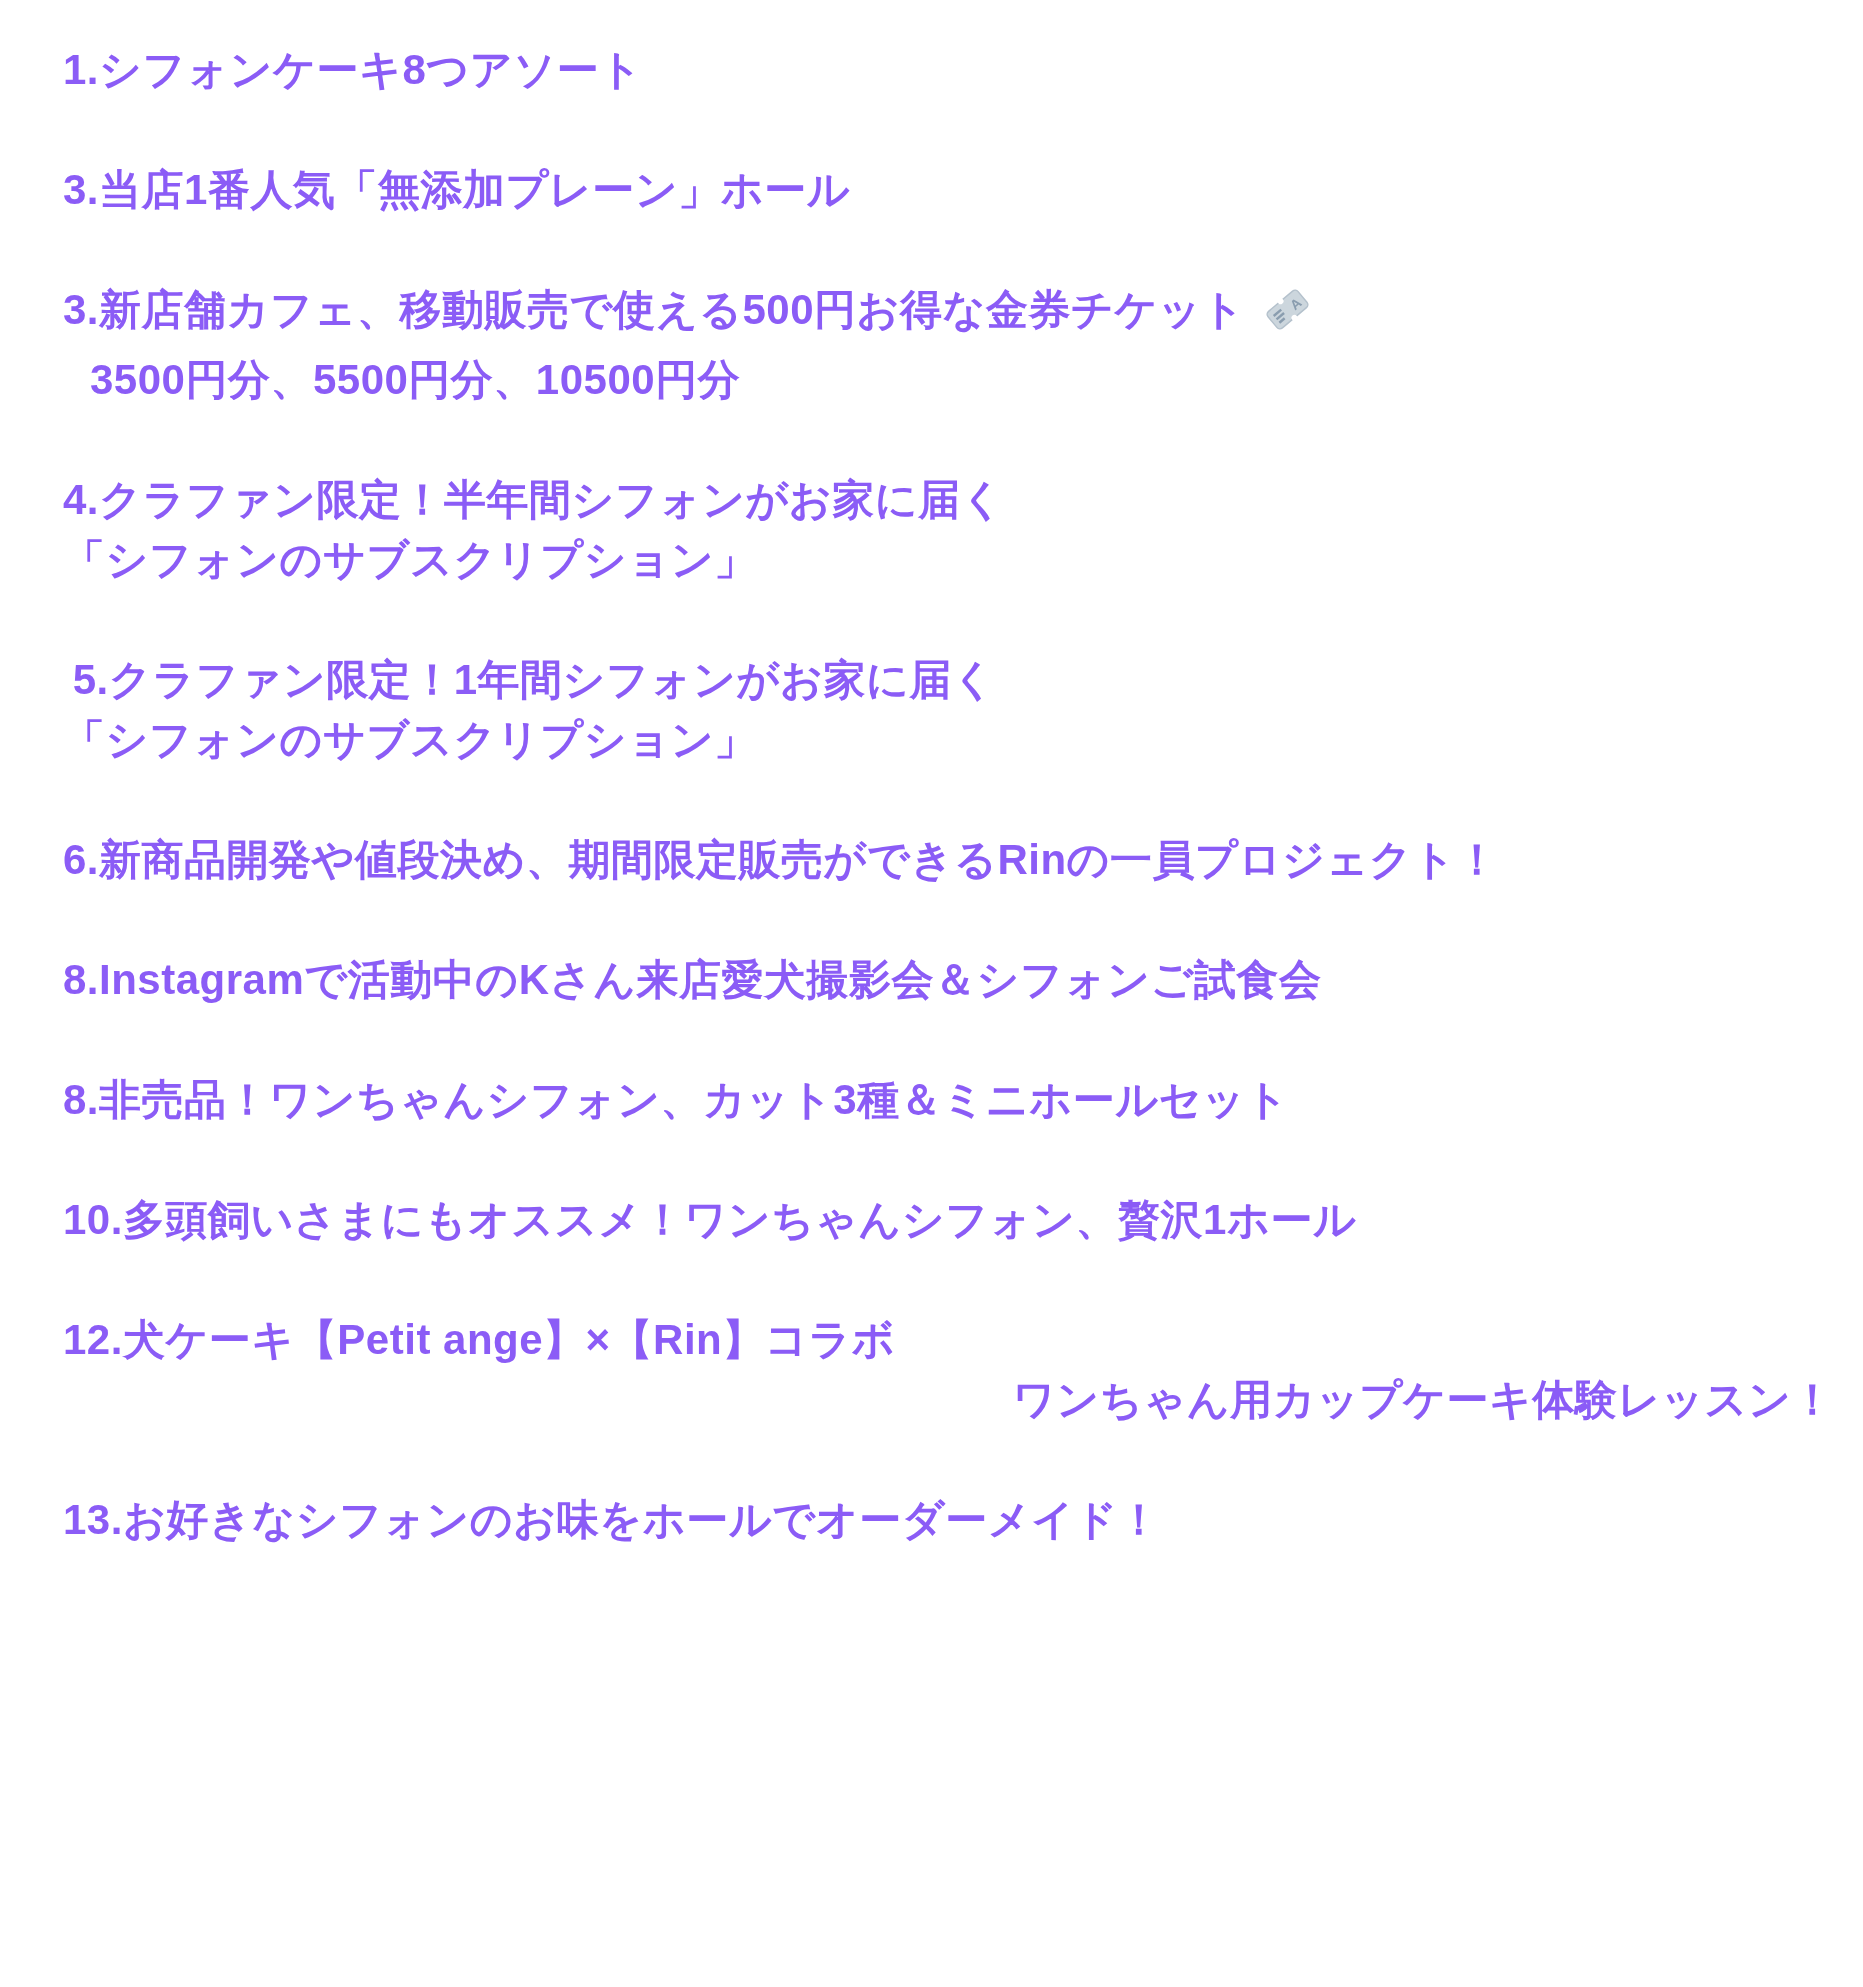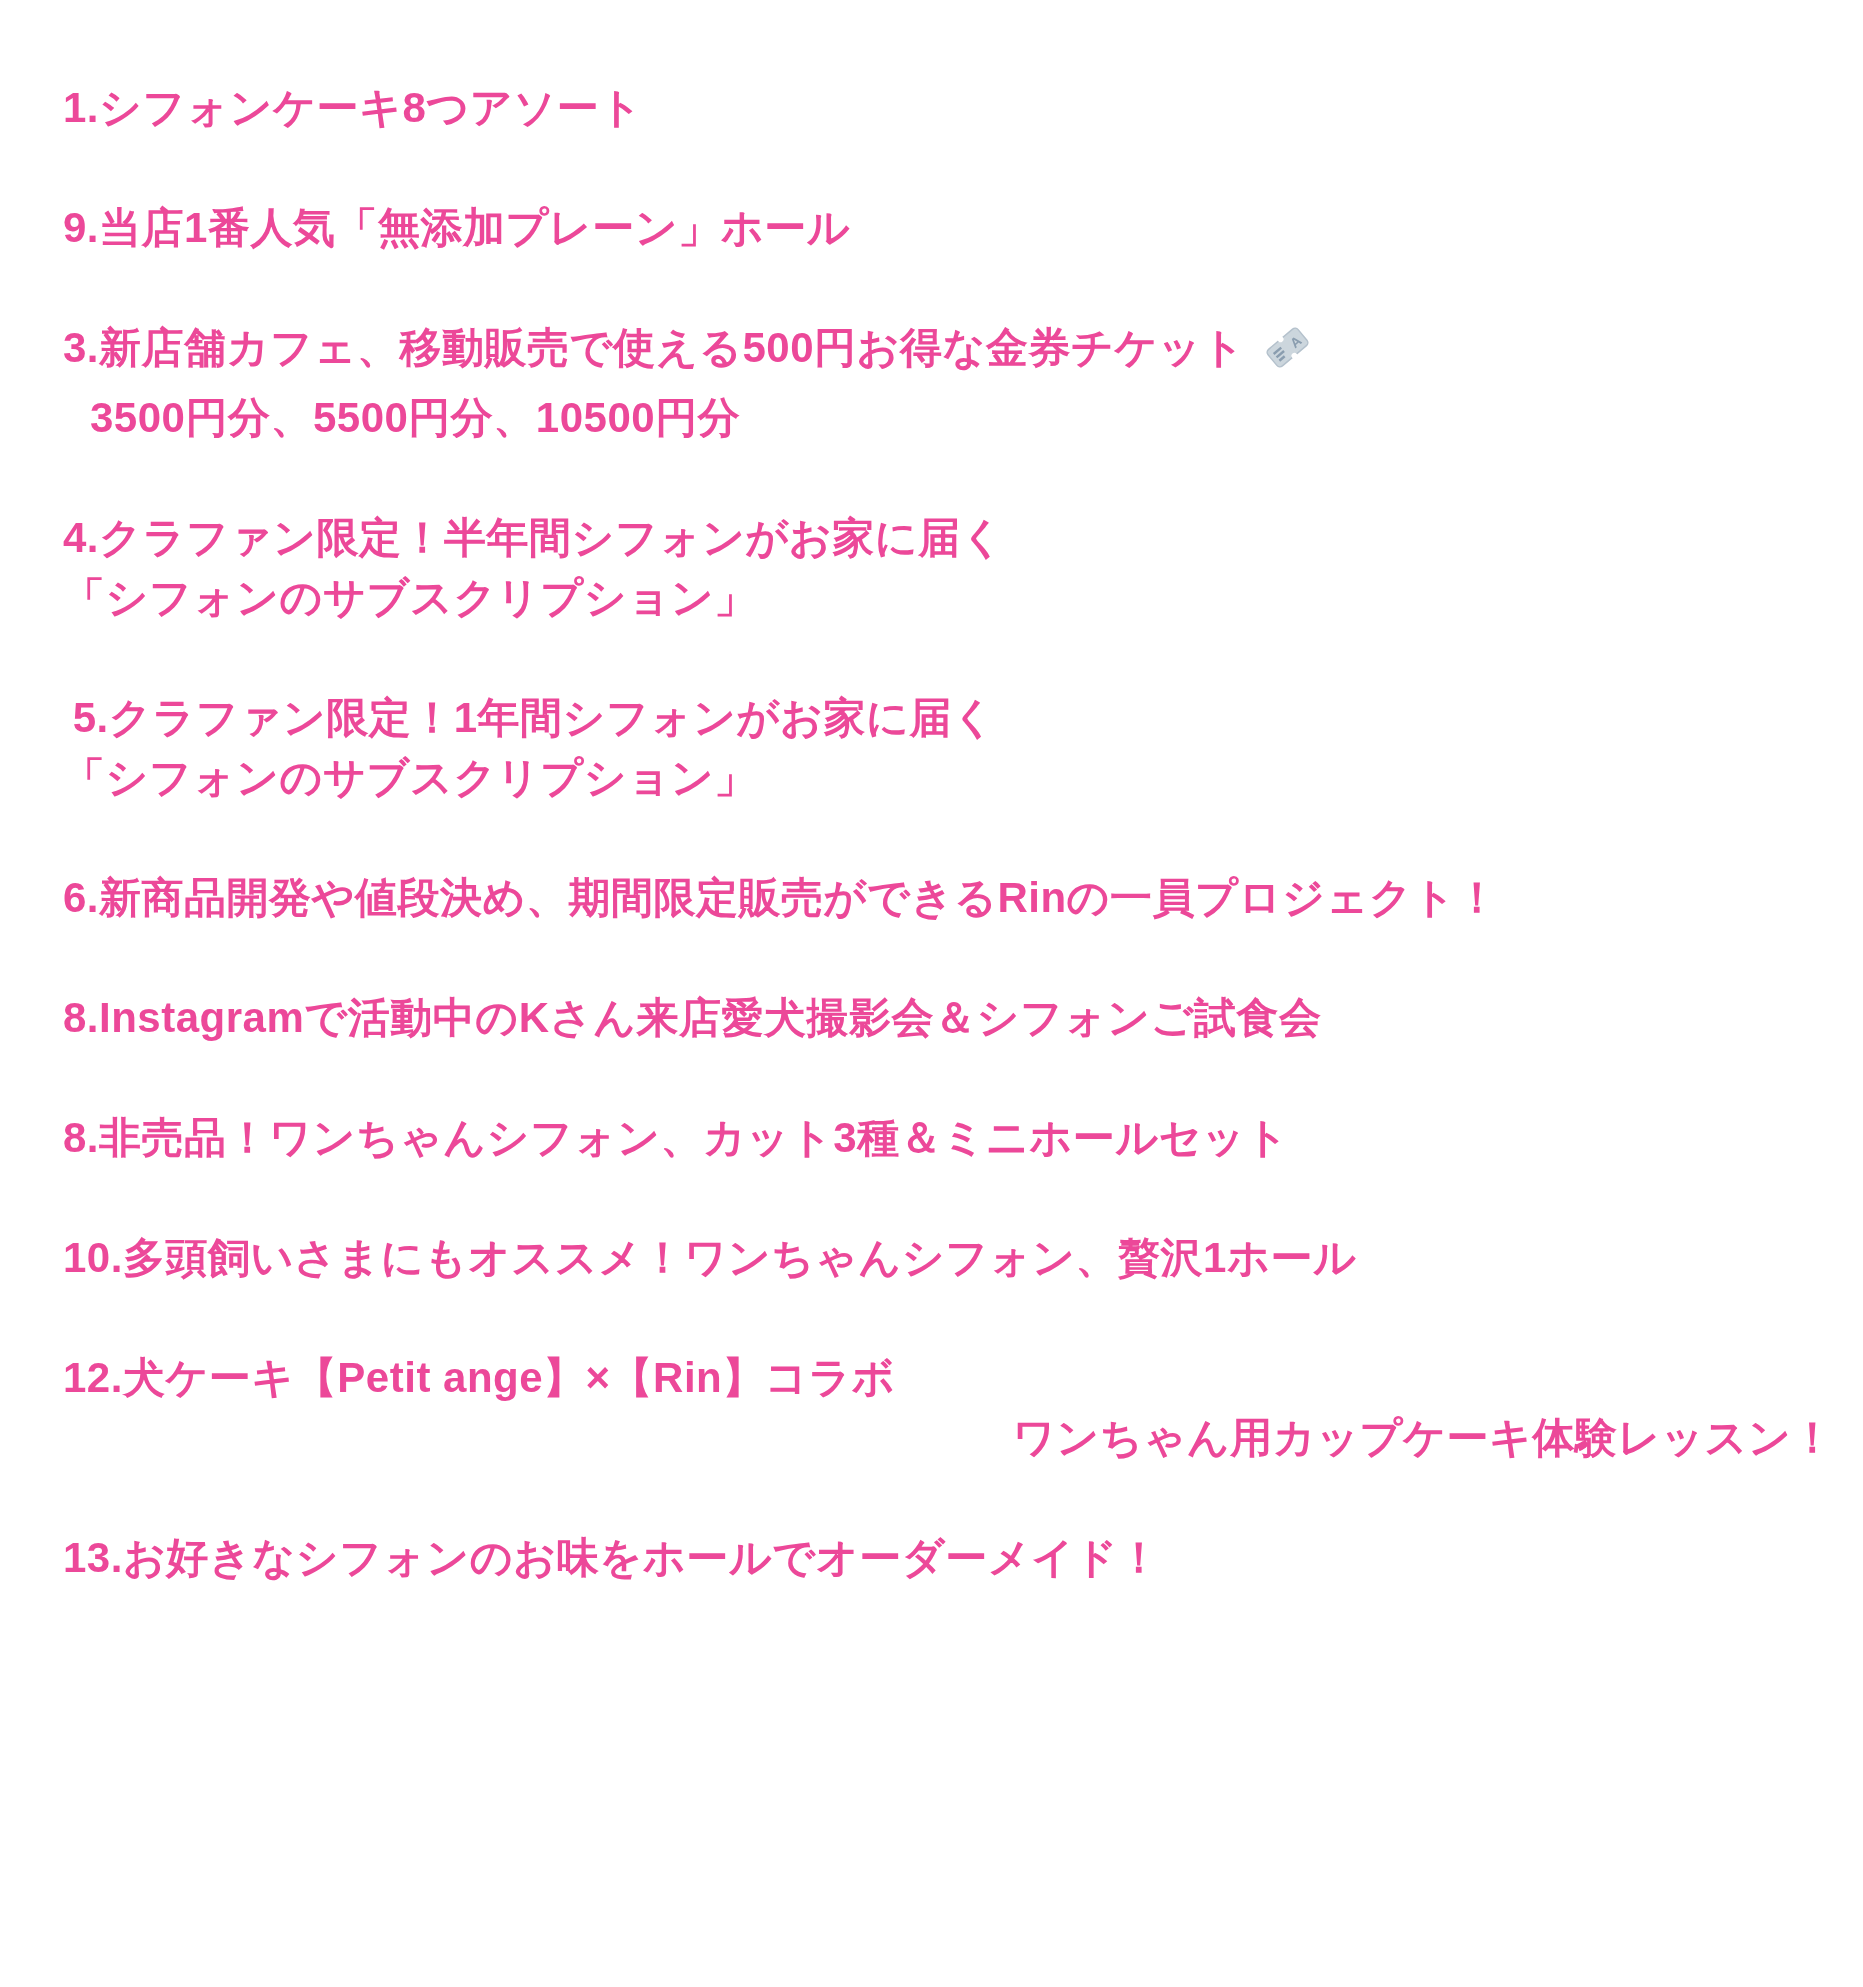--- a/index.html
+++ b/index.html
@@ -7,24 +7,24 @@
     padding: 0;
     background: #ffffff;
   }
   body {
     width: 1863px;
     height: 1987px;
     overflow: hidden;
     font-family: "Liberation Sans", "DejaVu Sans", sans-serif;
   }
   .list {
-    padding: 78px 29px 0 63px;
+    padding: 40px 29px 0 63px;
     font-size: 42px;
     font-weight: 700;
-    color: #ec4899;
+    color: #8b5cf6;
     line-height: 60px;
     letter-spacing: 0.5px;
   }
   .item {
     margin: 0 0 60px 0;
   }
   .line {
     white-space: nowrap;
   }
   .icon-ticket {
@@ -35,21 +35,21 @@
 </style>
 </head>
 <body>
 
 <div class="page">
   <div class="list">
       <div class="item">
         <div class="line"><span>1.シフォンケーキ8つアソート</span></div>
       </div>
       <div class="item">
-        <div class="line"><span>9.当店1番人気「無添加プレーン」ホール</span></div>
+        <div class="line"><span>3.当店1番人気「無添加プレーン」ホール</span></div>
       </div>
       <div class="item">
         <div class="line"><span>3.新店舗カフェ、移動販売で使える500円お得な金券チケット</span>
   <span class="icon-ticket"><svg width="49" height="49" viewBox="0 0 50 50" aria-hidden="true" style="font-size:43px">
     <g transform="rotate(-40 25 25)">
       <rect x="5" y="14" width="40" height="22" rx="4" fill="#ccd6dd" stroke="#b4c1cc" stroke-width="1.5"></rect>
       <circle cx="25" cy="14" r="3" fill="#ffffff"></circle>
       <circle cx="25" cy="36" r="3" fill="#ffffff"></circle>
       <line x1="10" y1="21" x2="20" y2="21" stroke="#8a9daf" stroke-width="2.5"></line>
       <line x1="10" y1="25.5" x2="20" y2="25.5" stroke="#8a9daf" stroke-width="2.5"></line>

